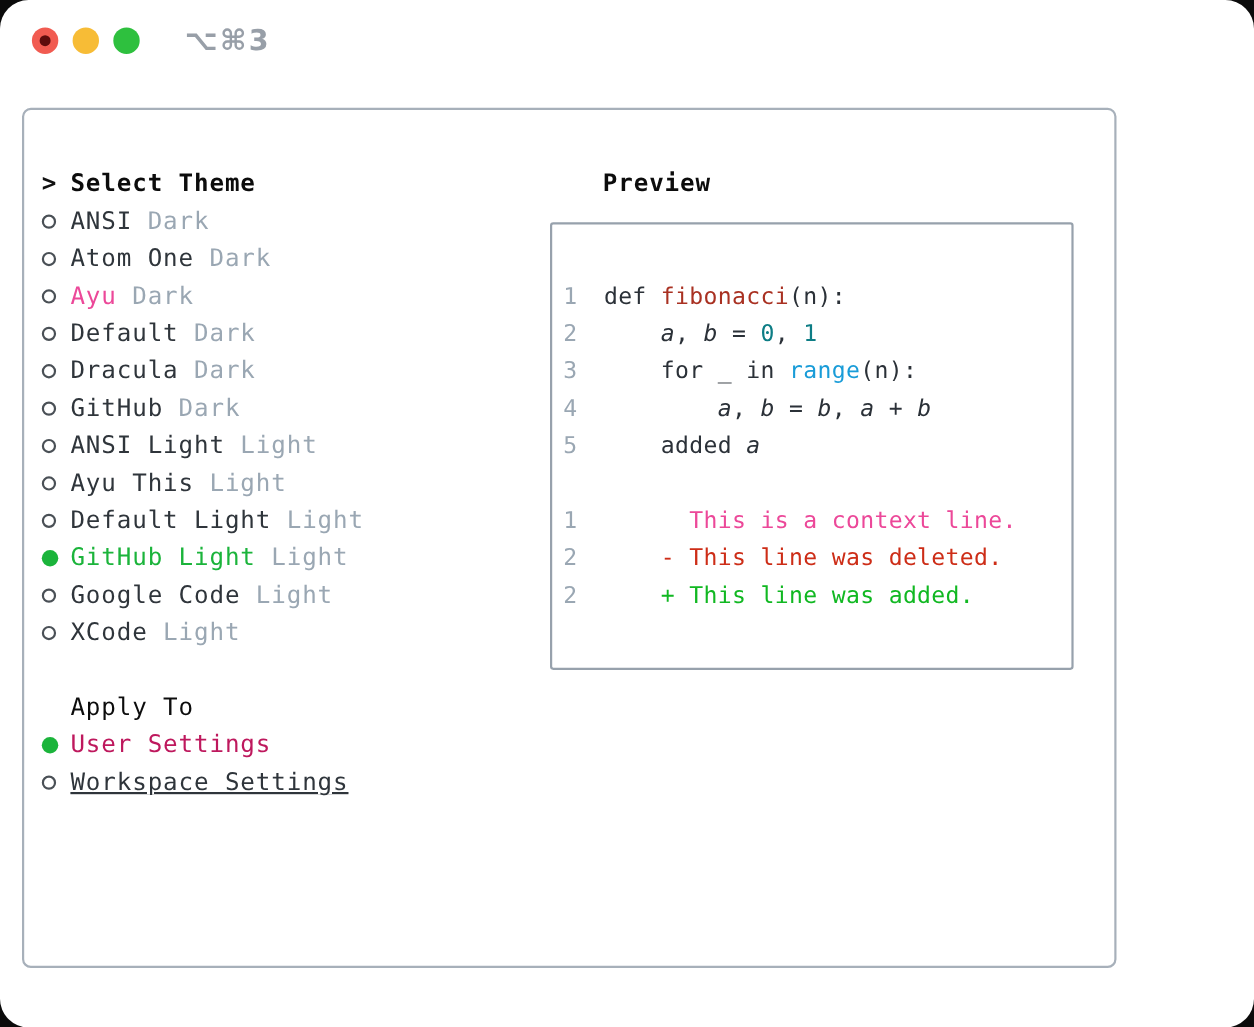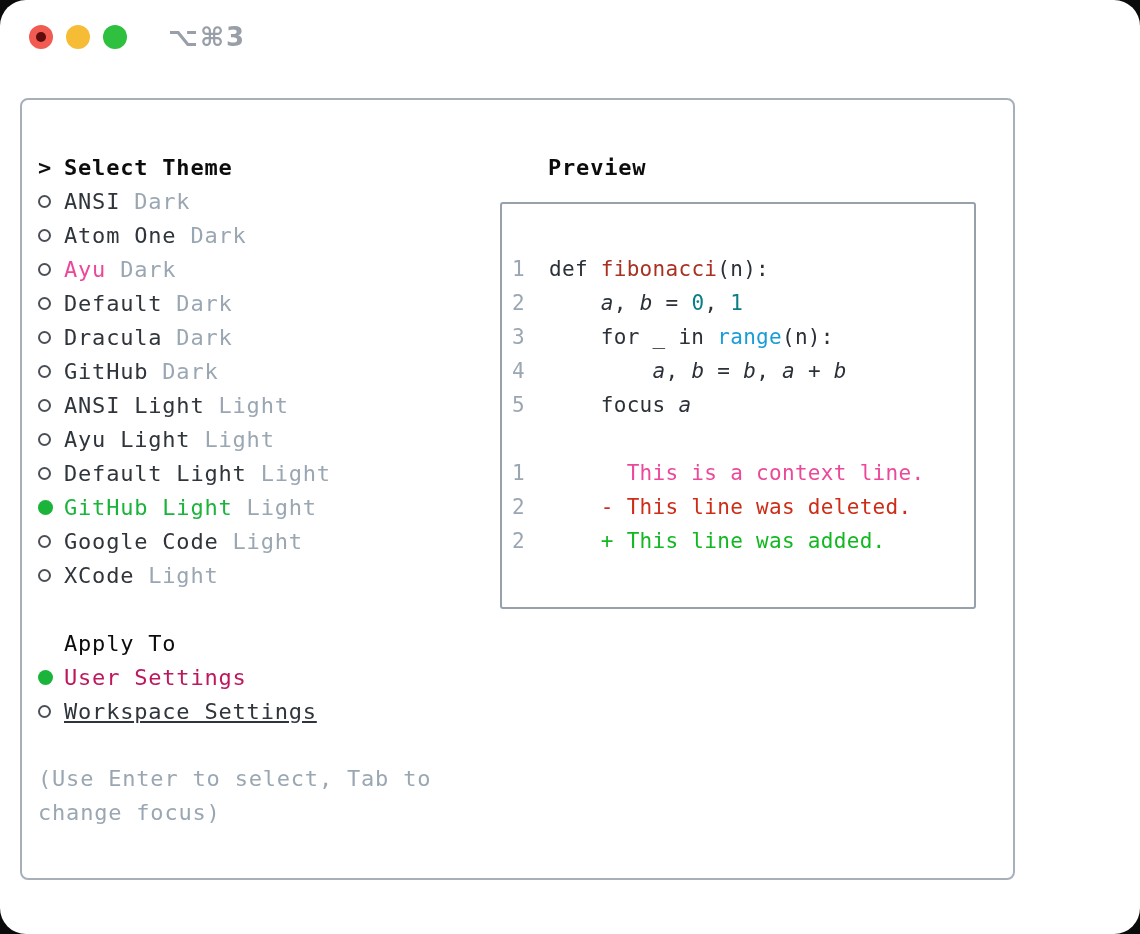--- a/index.html
+++ b/index.html
@@ -87,52 +87,51 @@
       </div>
 
       <div id="theme-items">
           <div class="row"><span class="bullet-col"><span class="radio"></span></span><span style="color: rgb(47, 53, 59);">ANSI</span><span class="variant" style="color: rgb(154, 167, 179);"> Dark</span></div>
           <div class="row"><span class="bullet-col"><span class="radio"></span></span><span style="color: rgb(47, 53, 59);">Atom One</span><span class="variant" style="color: rgb(154, 167, 179);"> Dark</span></div>
           <div class="row"><span class="bullet-col"><span class="radio"></span></span><span style="color: #ec4899;">Ayu</span><span class="variant" style="color: rgb(154, 167, 179);"> Dark</span></div>
           <div class="row"><span class="bullet-col"><span class="radio"></span></span><span style="color: rgb(47, 53, 59);">Default</span><span class="variant" style="color: rgb(154, 167, 179);"> Dark</span></div>
           <div class="row"><span class="bullet-col"><span class="radio"></span></span><span style="color: rgb(47, 53, 59);">Dracula</span><span class="variant" style="color: rgb(154, 167, 179);"> Dark</span></div>
           <div class="row"><span class="bullet-col"><span class="radio"></span></span><span style="color: rgb(47, 53, 59);">GitHub</span><span class="variant" style="color: rgb(154, 167, 179);"> Dark</span></div>
           <div class="row"><span class="bullet-col"><span class="radio"></span></span><span style="color: rgb(47, 53, 59);">ANSI Light</span><span class="variant" style="color: rgb(154, 167, 179);"> Light</span></div>
-          <div class="row"><span class="bullet-col"><span class="radio"></span></span><span style="color: rgb(47, 53, 59);">Ayu Light</span><span class="variant" style="color: rgb(154, 167, 179);"> Light</span></div>
+          <div class="row"><span class="bullet-col"><span class="radio"></span></span><span style="color: rgb(47, 53, 59);">Ayu This</span><span class="variant" style="color: rgb(154, 167, 179);"> Light</span></div>
           <div class="row"><span class="bullet-col"><span class="radio"></span></span><span style="color: rgb(47, 53, 59);">Default Light</span><span class="variant" style="color: rgb(154, 167, 179);"> Light</span></div>
           <div class="row"><span class="bullet-col"><span class="radio sel" style="background: rgb(27, 180, 59);"></span></span><span style="color: rgb(27, 180, 59);">GitHub Light</span><span class="variant" style="color: rgb(154, 167, 179);"> Light</span></div>
           <div class="row"><span class="bullet-col"><span class="radio"></span></span><span style="color: rgb(47, 53, 59);">Google Code</span><span class="variant" style="color: rgb(154, 167, 179);"> Light</span></div>
           <div class="row"><span class="bullet-col"><span class="radio"></span></span><span style="color: rgb(47, 53, 59);">XCode</span><span class="variant" style="color: rgb(154, 167, 179);"> Light</span></div>
         </div>
 
       <div class="spacer"></div>
 
       <div class="row">
         <span class="bullet-col"></span>
         <span style="color:#0c0c0c;text-align:right;">Apply To</span>
       </div>
 
       <div id="apply-items">
           <div class="row"><span class="bullet-col"><span class="radio sel" style="background: rgb(27, 180, 59);"></span></span><span style="color: #be185d;">User Settings</span></div>
           <div class="row"><span class="bullet-col"><span class="radio"></span></span><span style="color: rgb(47, 53, 59); text-decoration: underline;">Workspace Settings</span></div>
         </div>
 
       <div class="spacer"></div>
 
-      <div class="help">(Use Enter to select, Tab to change focus)</div>
     </div>
 
     <div class="right-col">
       <div class="preview-hdr">Preview</div>
       <div class="preview-box" id="preview-box">
           <div class="pline"><span class="pnum" style="color: rgb(154, 167, 179);">1</span><span class="seg" style="color: rgb(43, 49, 56);">def </span><span class="seg" style="color: rgb(169, 49, 34);">fibonacci</span><span class="seg" style="color: rgb(43, 49, 56);">(n):</span></div>
           <div class="pline"><span class="pnum" style="color: rgb(154, 167, 179);">2</span><span class="seg" style="color: rgb(43, 49, 56);">    </span><span class="seg it" style="color: rgb(43, 49, 56);">a</span><span class="seg" style="color: rgb(43, 49, 56);">, </span><span class="seg it" style="color: rgb(43, 49, 56);">b</span><span class="seg" style="color: rgb(43, 49, 56);"> = </span><span class="seg" style="color: rgb(13, 125, 133);">0</span><span class="seg" style="color: rgb(43, 49, 56);">, </span><span class="seg" style="color: rgb(13, 125, 133);">1</span></div>
           <div class="pline"><span class="pnum" style="color: rgb(154, 167, 179);">3</span><span class="seg" style="color: rgb(43, 49, 56);">    for _ in </span><span class="seg" style="color: rgb(25, 156, 216);">range</span><span class="seg" style="color: rgb(43, 49, 56);">(n):</span></div>
           <div class="pline"><span class="pnum" style="color: rgb(154, 167, 179);">4</span><span class="seg" style="color: rgb(43, 49, 56);">        </span><span class="seg it" style="color: rgb(43, 49, 56);">a</span><span class="seg" style="color: rgb(43, 49, 56);">, </span><span class="seg it" style="color: rgb(43, 49, 56);">b</span><span class="seg" style="color: rgb(43, 49, 56);"> = </span><span class="seg it" style="color: rgb(43, 49, 56);">b</span><span class="seg" style="color: rgb(43, 49, 56);">, </span><span class="seg it" style="color: rgb(43, 49, 56);">a</span><span class="seg" style="color: rgb(43, 49, 56);"> + </span><span class="seg it" style="color: rgb(43, 49, 56);">b</span></div>
-          <div class="pline"><span class="pnum" style="color: rgb(154, 167, 179);">5</span><span class="seg" style="color: rgb(43, 49, 56);">    focus </span><span class="seg it" style="color: rgb(43, 49, 56);">a</span></div>
+          <div class="pline"><span class="pnum" style="color: rgb(154, 167, 179);">5</span><span class="seg" style="color: rgb(43, 49, 56);">    added </span><span class="seg it" style="color: rgb(43, 49, 56);">a</span></div>
           <div class="pline"><span class="pnum" style="color: rgb(154, 167, 179);"></span></div>
           <div class="pline"><span class="pnum" style="color: rgb(154, 167, 179);">1</span><span class="seg" style="color: #ec4899;">      This is a context line.</span></div>
           <div class="pline"><span class="pnum" style="color: rgb(154, 167, 179);">2</span><span class="seg" style="color: rgb(205, 45, 23);">    - This line was deleted.</span></div>
           <div class="pline"><span class="pnum" style="color: rgb(154, 167, 179);">2</span><span class="seg" style="color: rgb(17, 184, 34);">    + This line was added.</span></div>
         </div>
     </div>
 
   </div>
 </div>
 

